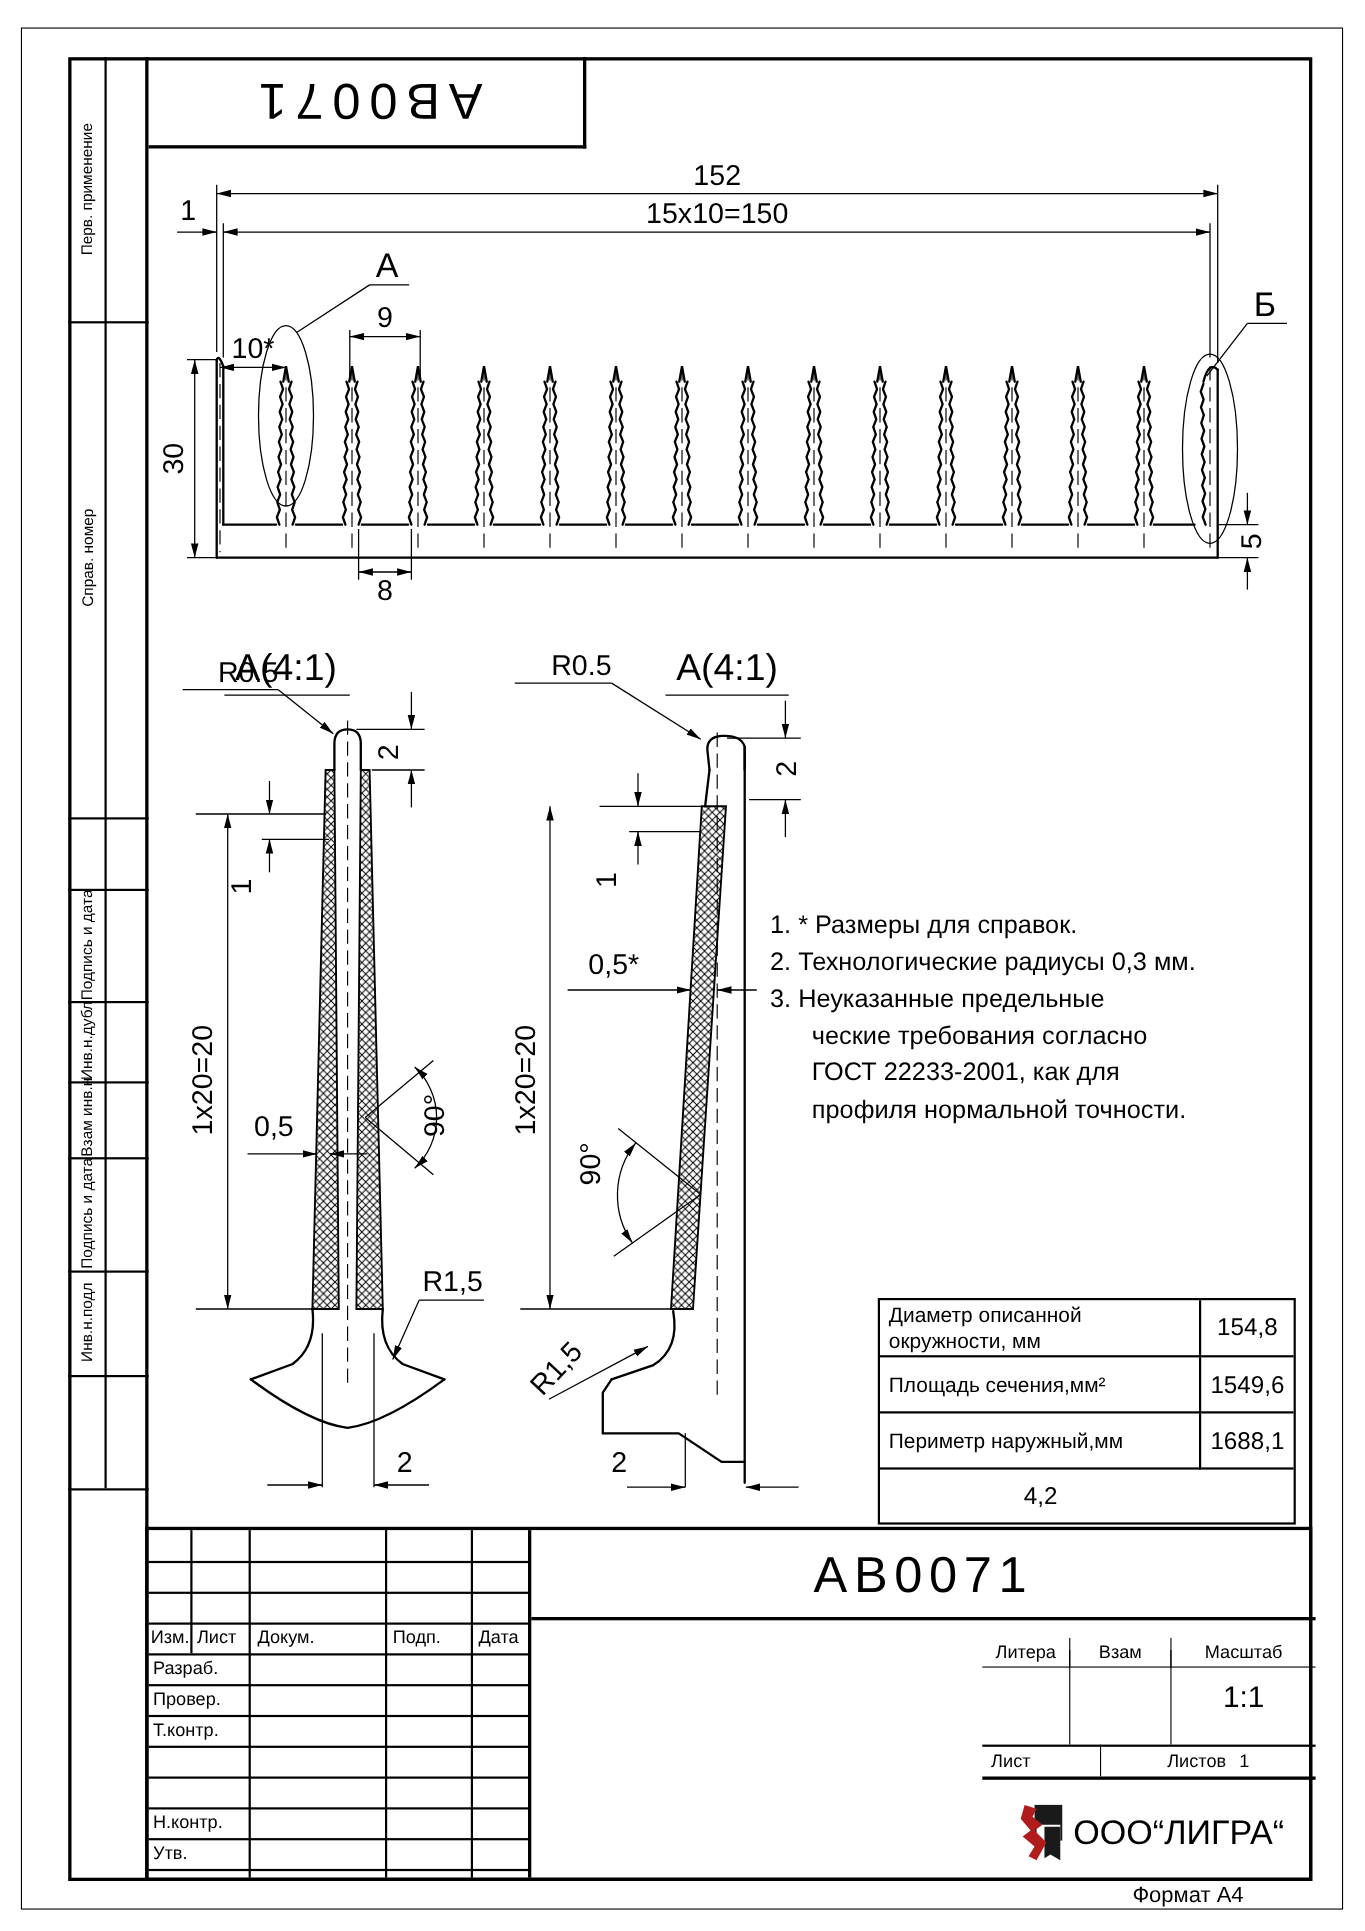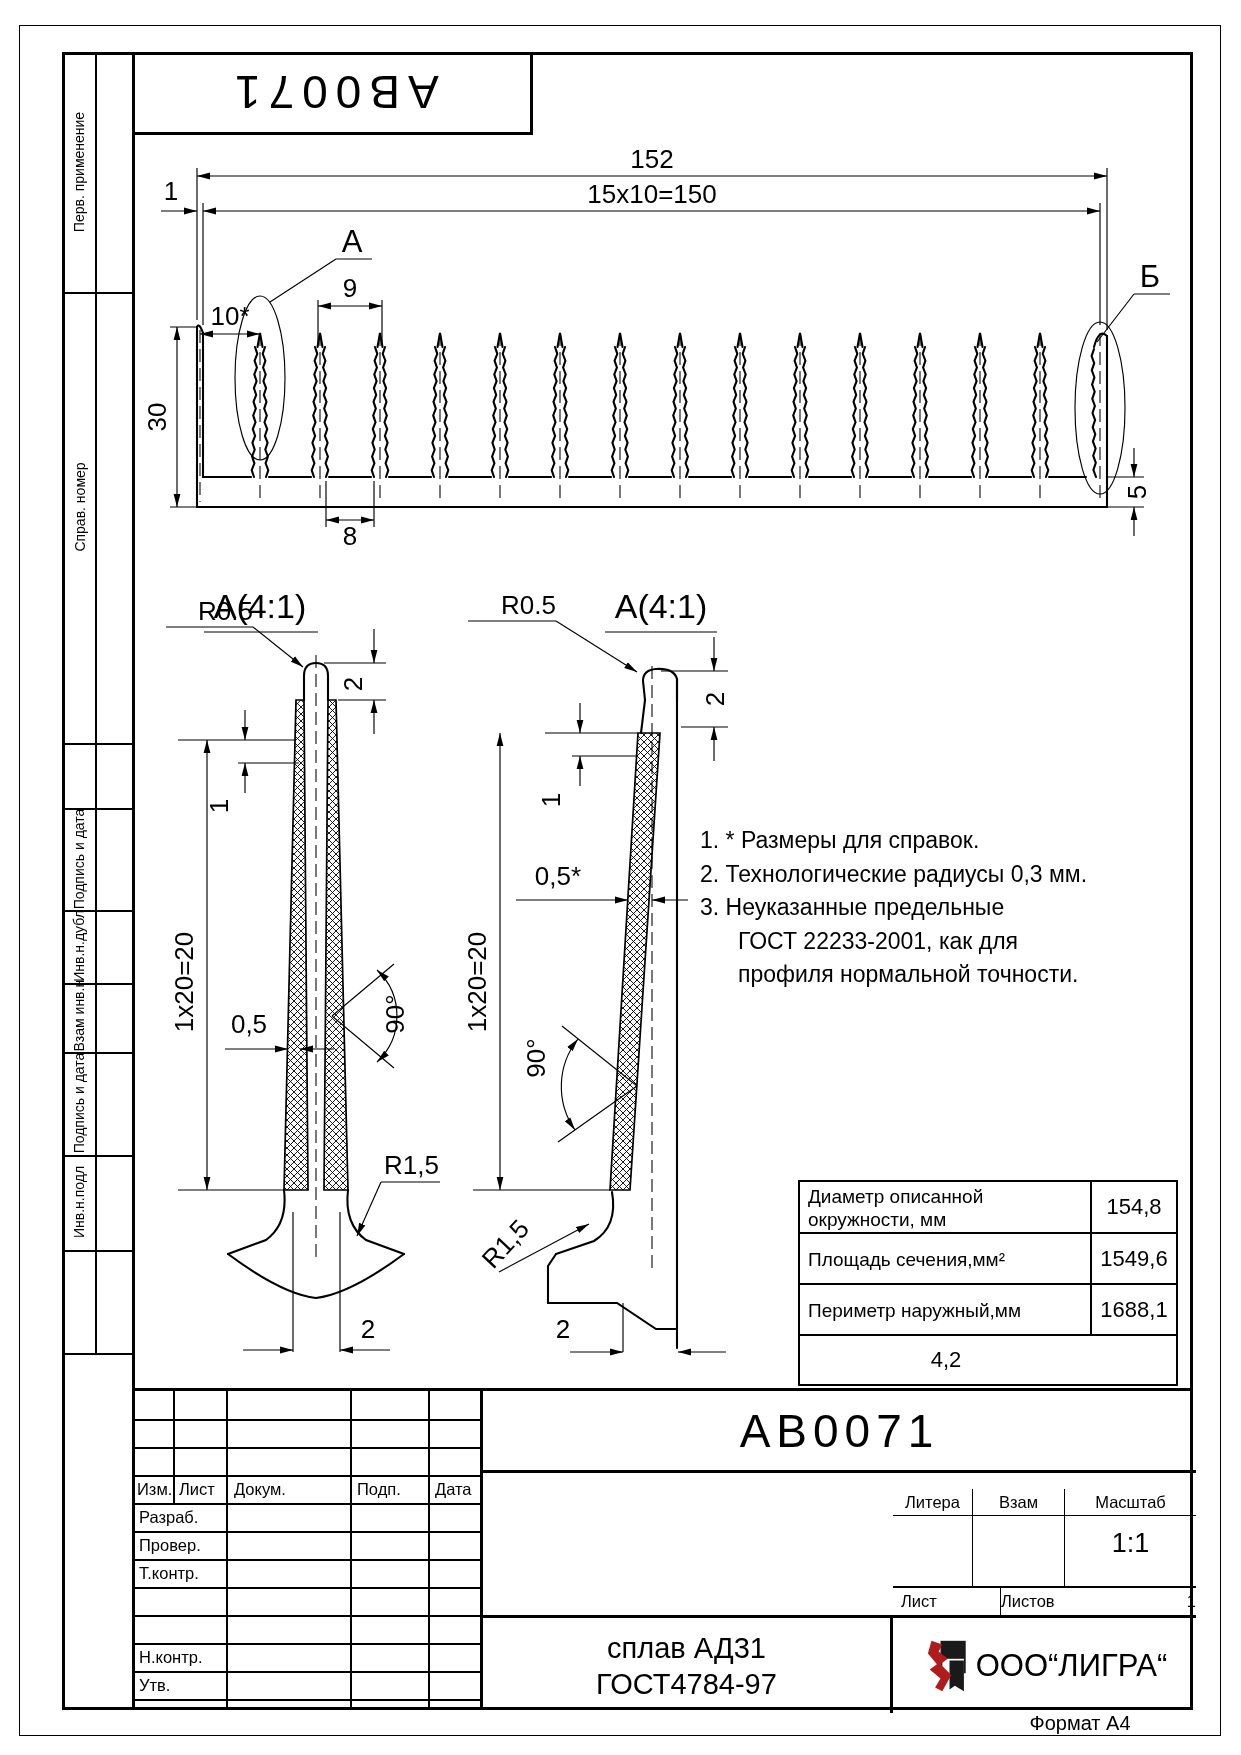--- a/index.html
+++ b/index.html
@@ -301,20 +301,21 @@
     <line x1="570" y1="1352" x2="623" y2="1352" class="t1" marker-end="url(#arr)"></line>
     <line x1="726" y1="1352" x2="678" y2="1352" class="t1" marker-end="url(#arr)"></line>
     <text x="563" y="1338" class="dimtxt">2</text>
   </g>
 </svg>
 
 <div class="abs notes">
   <div>1. * Размеры для справок.</div>
   <div>2. Технологические радиусы 0,3 мм.</div>
   <div>3. Неуказанные предельные</div>
+  <div class="indent">ческие требования согласно</div>
   <div class="indent">ГОСТ 22233-2001, как для</div>
   <div class="indent">профиля нормальной точности.</div>
 </div>
 
 <div class="abs ptable">
   <div class="pl">Диаметр описанной окружности, мм</div>
   <div class="pv">154,8</div>
   <div class="pl">Площадь сечения,мм²</div>
   <div class="pv">1549,6</div>
   <div class="pl">Периметр наружный,мм</div>
@@ -354,28 +355,24 @@
   <div class="tb-right">
     <div class="code-cell">АВ0071</div>
     <div class="lit-wrap">
       <div class="lit-h" style="left:0;width:80px;border-right:1.5px solid #000">Литера</div>
       <div class="lit-h" style="left:80px;width:92px;border-right:1.5px solid #000">Взам</div>
       <div class="lit-h" style="left:172px;width:131px">Масштаб</div>
       <div class="lit-v" style="left:0;width:80px;border-right:1.5px solid #000"></div>
       <div class="lit-v" style="left:80px;width:92px;border-right:1.5px solid #000"></div>
       <div class="lit-v" style="left:172px;width:131px">1:1</div>
       <div class="lrow" style="left:0;width:108px;border-right:1.5px solid #000;padding-left:8px">Лист</div>
-      <div class="lrow" style="left:108px;width:195px;justify-content:space-between;gap:12px">
+      <div class="lrow" style="left:108px;width:195px;justify-content:center;gap:12px">
         <span>Листов</span>
         <span>1</span>
       </div>
-    </div>
-    <div class="mat-cell">
-      <div>сплав АД31</div>
-      <div>ГОСТ4784-97</div>
     </div>
     <div class="comp-cell">
       <svg width="46" height="54" viewBox="0 0 50 60">
         <rect x="20" y="2" width="28" height="36" fill="#1a1a1a"></rect>
         <path d="M22,22 h24 v16 h-24 z" fill="#fff"></path>
         <path d="M30,24 h16 v34 l-10,-6 -6,4 z" fill="#1a1a1a"></path>
         <path d="M10,2 l12,4 -4,8 10,8 -8,6 12,12 -10,18 -8,-4 6,-10 -12,-10 8,-6 -10,-12 z" fill="#b01c1c"></path>
       </svg>
       <span>ООО“ЛИГРА“</span>
     </div>

